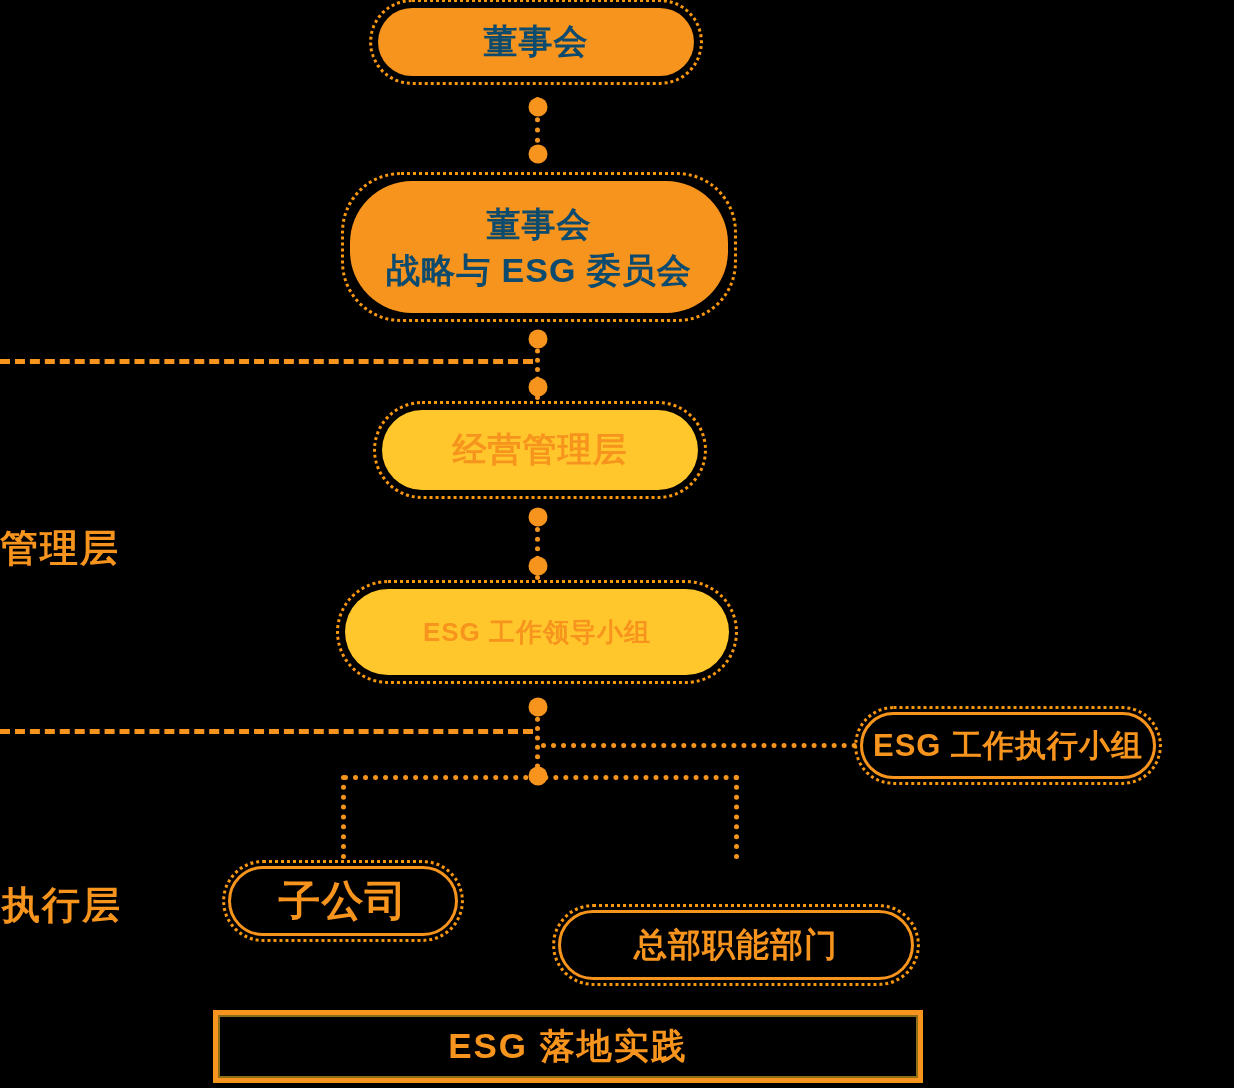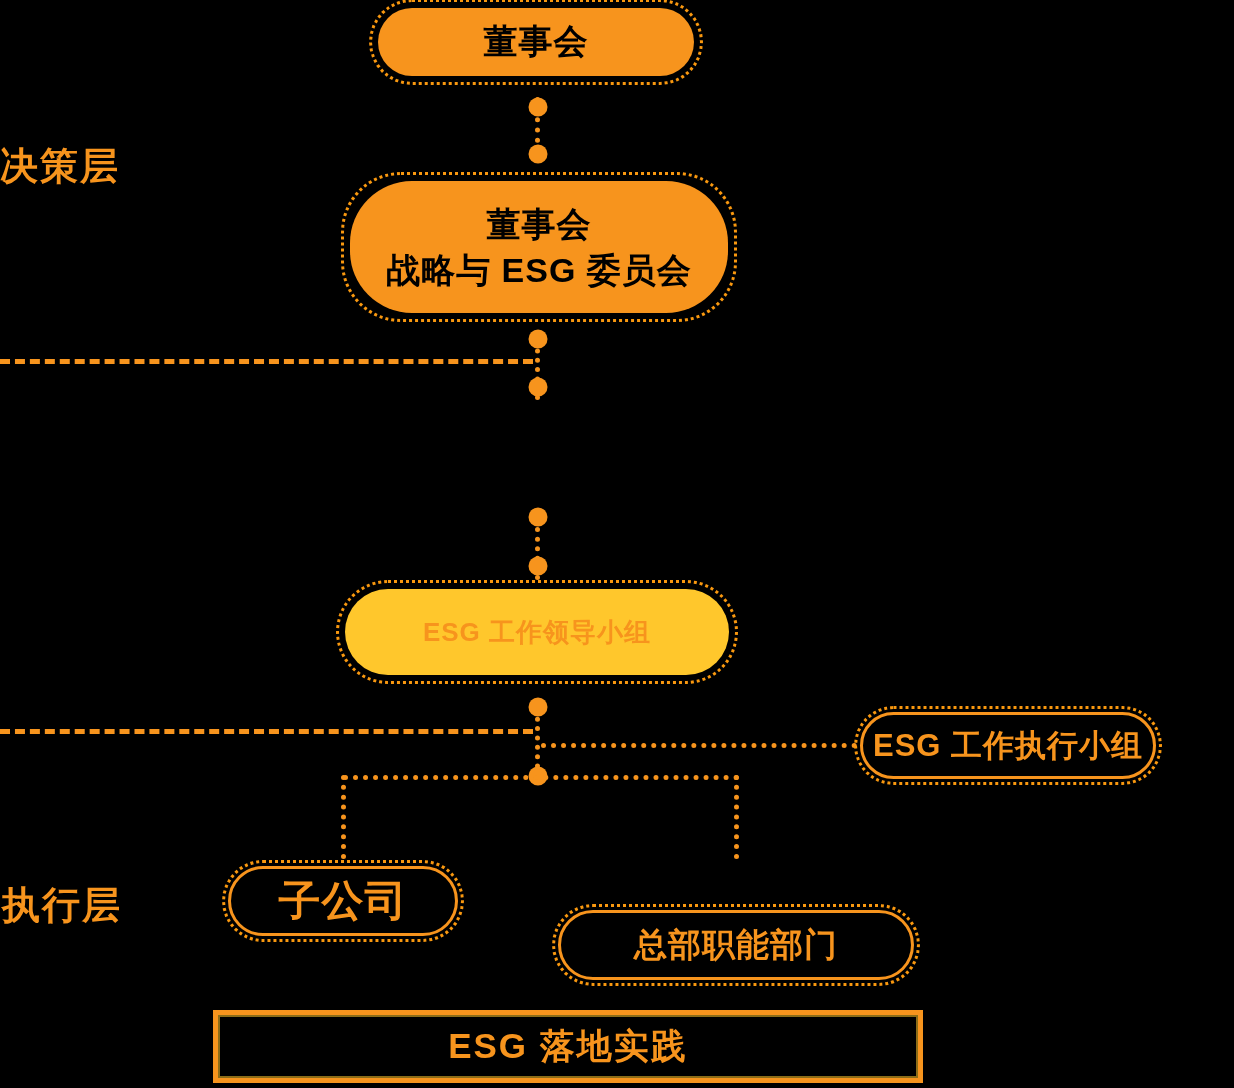--- a/index.html
+++ b/index.html
@@ -29,21 +29,21 @@
     letter-spacing: 1px;
   }
   .node::before {            
     content: "";
     position: absolute;
     inset: -9px;
     border: 3px dotted #F9980F;
     border-radius: 60px;
     pointer-events: none;
   }
-  .fill-orange { background: #F7941D; color: #000000; }
+  .fill-orange { background: #F7941D; color: #0c4a6e; }
   .fill-yellow { background: #FFC72C; color: #F7941D; }
   .outline {
     background: transparent;
     border: 3px solid #F7941D;
     color: #F7941D;
   }
   
   .vline {
     position: absolute;
     width: 0;
@@ -91,21 +91,21 @@
     border-radius: 0;
     box-sizing: border-box;
   }
   .line1, .line2 { display: block; line-height: 46px; }
 </style>
 </head>
 <body>
 
 <div class="canvas">
 
-  <div class="layer-label" style="left:0px; top:141px;">决策层</div>
+  <div class="layer-label" style="left:0px; top:523px;">管理层</div>
   <div class="layer-label" style="left:2px; top:880px;">执行层</div>
 
   <div class="hline-dash" style="left:0px; top:359px; width:533px;"></div>
   <div class="hline-dash" style="left:0px; top:729px; width:533px;"></div>
 
   <div class="vline" style="left:535px; top:97px;  height:66px;"></div>
   <div class="dot" style="left:538px; top:107px;"></div>
   <div class="dot" style="left:538px; top:154px;"></div>
 
   <div class="vline" style="left:535px; top:330px; height:70px;"></div>
@@ -128,20 +128,23 @@
 
   <div class="node fill-orange" style="left:378px; top:8px; width:316px; height:68px; font-size:34px;">
     <span>董事会</span>
   </div>
 
   <div class="node fill-orange" style="left:350px; top:181px; width:378px; height:132px; font-size:34px; border-radius:62px;">
     <span class="line1">董事会</span>
     <span class="line2">战略与 ESG 委员会</span>
   </div>
 
+  <div class="node fill-yellow" style="left:382px; top:410px; width:316px; height:80px; font-size:34px;">
+    <span>经营管理层</span>
+  </div>
 
   <div class="node fill-yellow" style="left:345px; top:589px; width:384px; height:86px; font-size:26px;">
     <span>ESG 工作领导小组</span>
   </div>
 
   <div class="node outline" style="left:860px; top:712px; width:296px; height:67px; font-size:31px; border-radius:34px;text-align:center;">
     <span>ESG 工作执行小组</span>
   </div>
 
   <div class="node outline" style="left:228px; top:866px; width:230px; height:70px; font-size:42px; border-radius:36px;">

